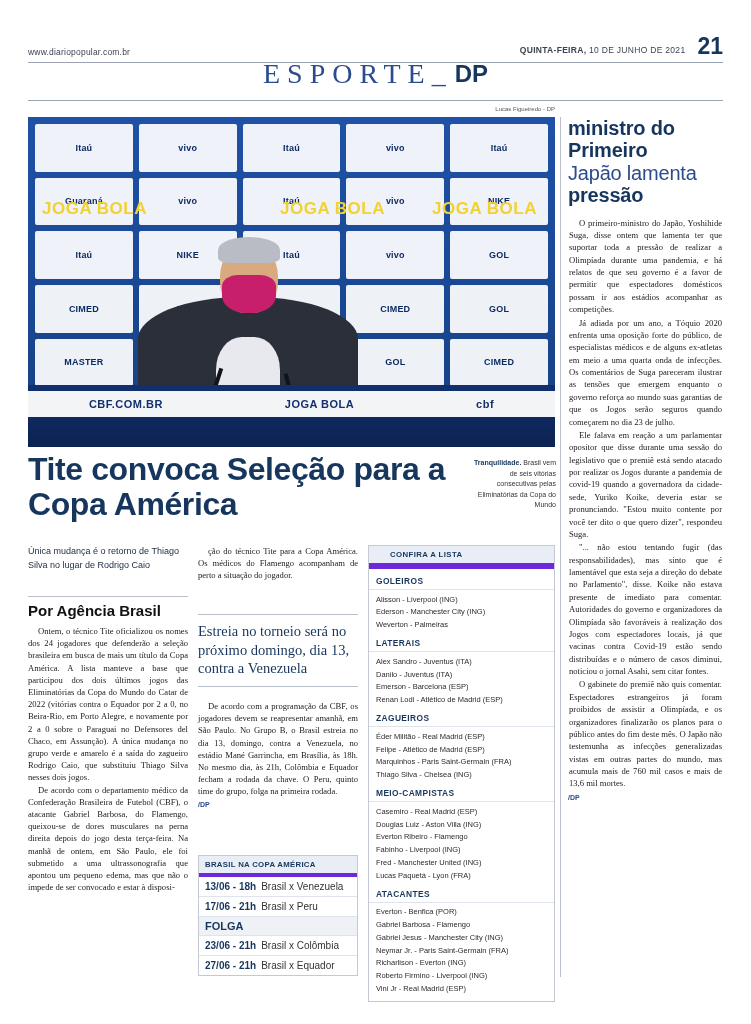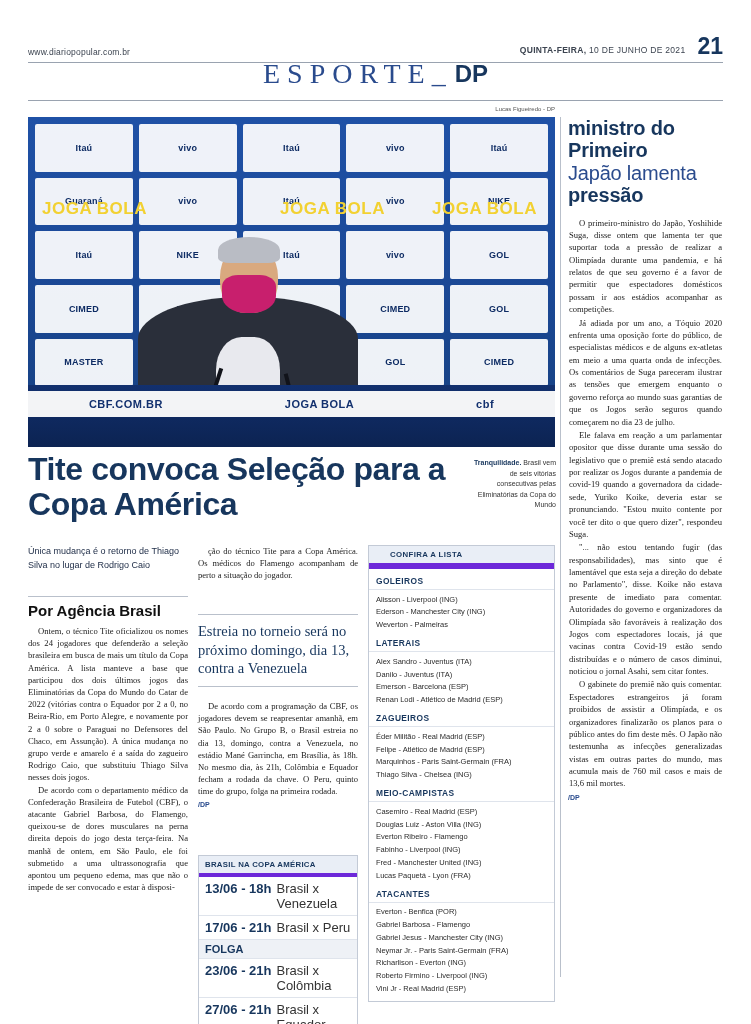--- a/index.html
+++ b/index.html
@@ -195,22 +195,22 @@
     border:1px solid #c3cad6;
   }
   .schedbox .hd {
     background:#e9eef6; color:#17365d;
     font-family:"Liberation Sans", sans-serif; font-weight:700;
     font-size:7.8px; letter-spacing:.3px;
     padding:4px 6px; border-bottom:4px solid #6d28d9;
   }
   .schedbox .row {
     display:flex; gap:5px; padding:4px 6px;
-    font-family:"Liberation Sans", sans-serif; font-size:13px;
-    border-bottom:1px solid #dfe4ec; align-items:flex-start;
+    font-family:"Liberation Sans", sans-serif; font-size:10px;
+    border-bottom:1px solid #dfe4ec; align-items:flex-end;
   }
   .schedbox .row:last-child { border-bottom:none; }
   .schedbox .row .d { color:#17365d; font-weight:700; white-space:nowrap; }
   .schedbox .row .m { color:#333; }
   .schedbox .sub {
     background:#eef1f6; color:#17365d;
     font-family:"Liberation Sans", sans-serif; font-weight:700;
     font-size:11px; padding:3px 6px; border-bottom:1px solid #dfe4ec;
   }
 

